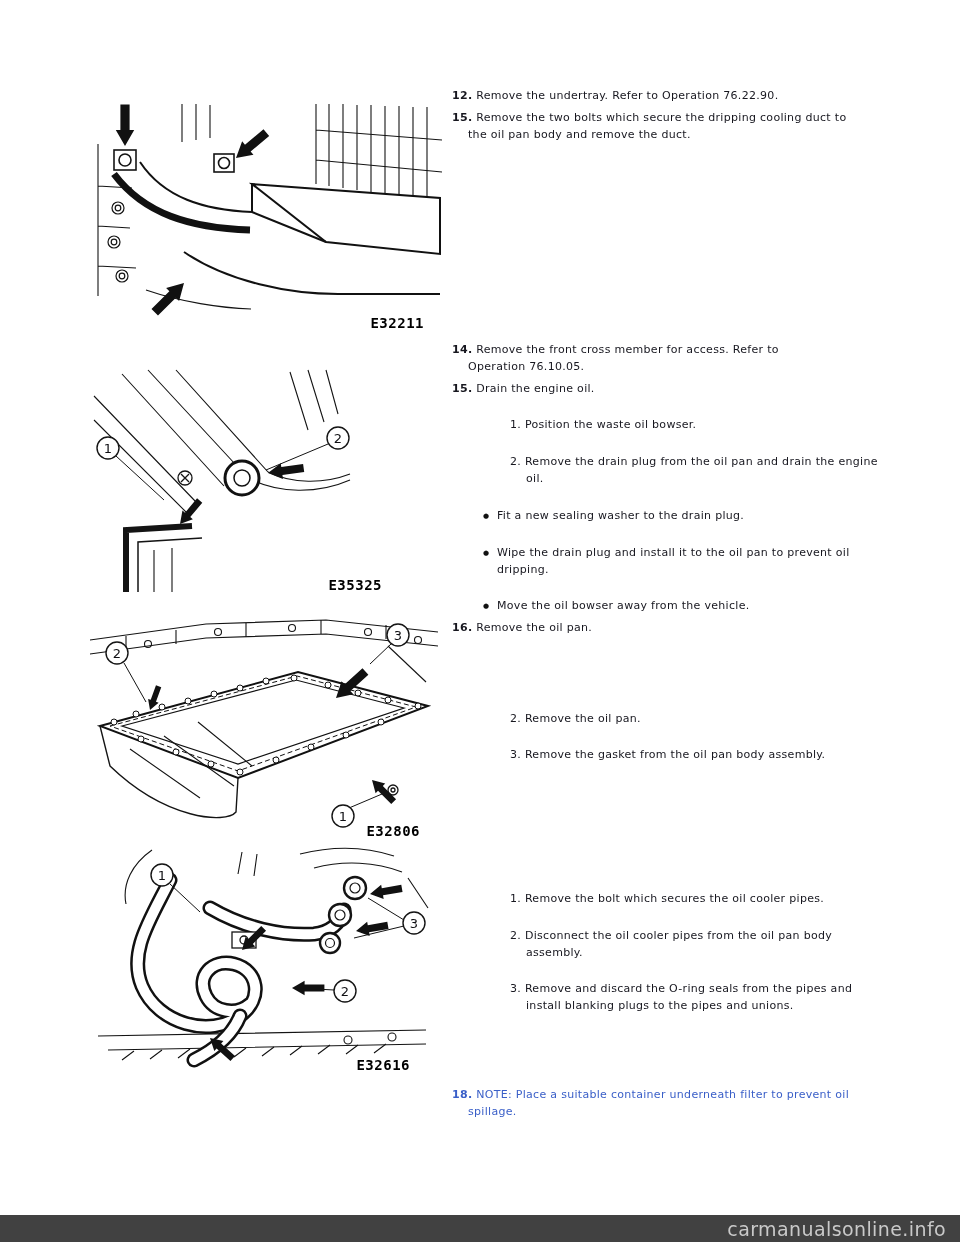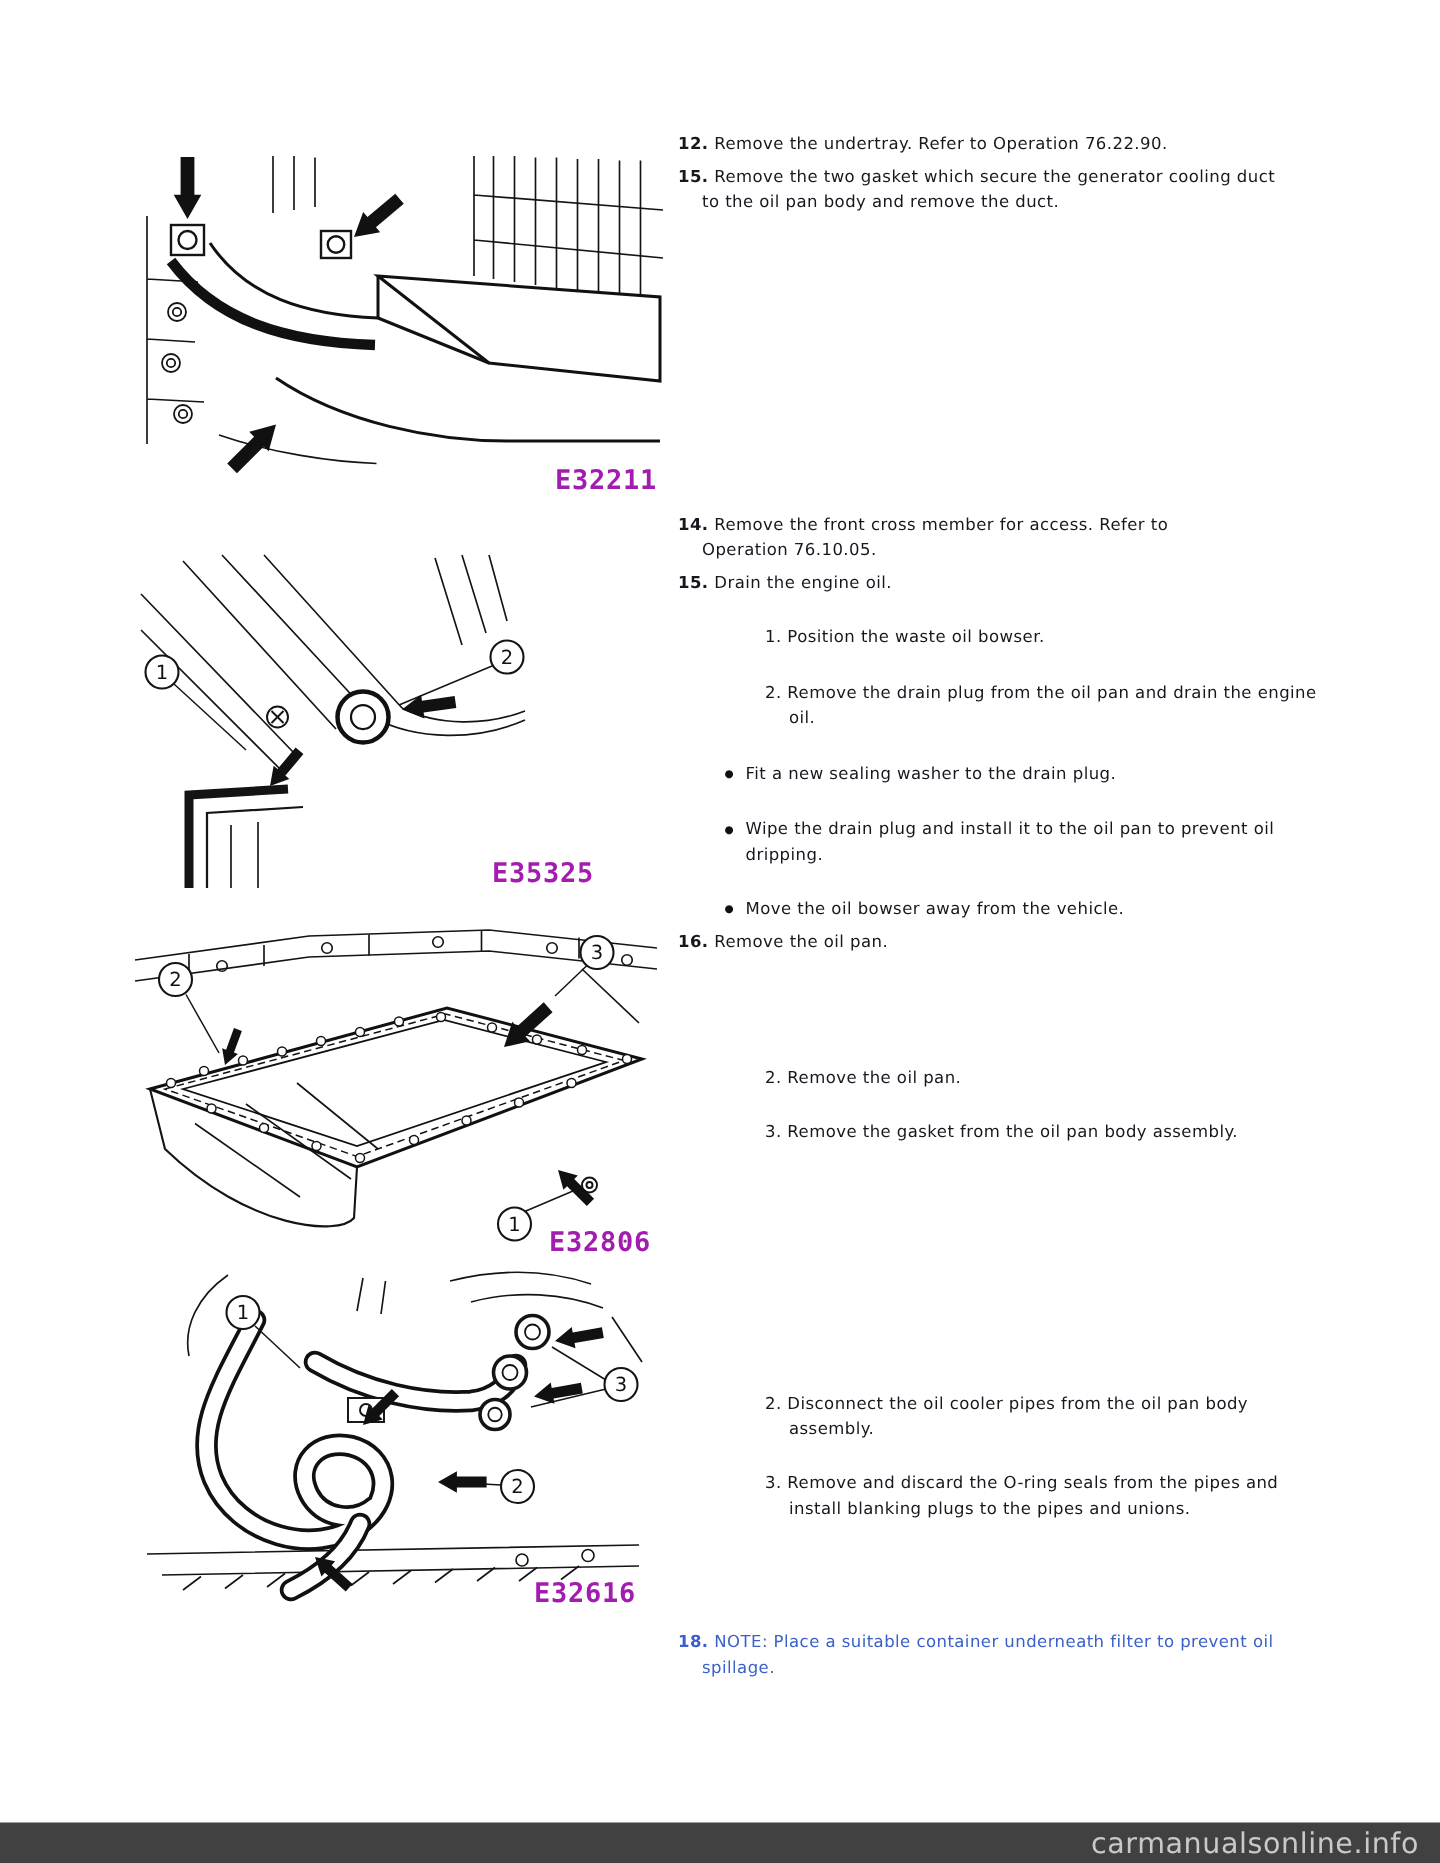--- a/index.html
+++ b/index.html
@@ -17,23 +17,23 @@
   .step   { padding-left:16px; text-indent:-16px; }
   .step .n { font-weight:bold; }
   .sub    { padding-left:16px; text-indent:-16px; }
   .bullet { display:flex; }
   .bullet .dot { flex:0 0 14px; width:14px; font-size:7px; line-height:16.5px; color:#111; }
   .note, .note .n, .note .t { color: var(--note-blue, #3a5fc8); }
 
   .figure { position:absolute; margin:0; }
   .figure svg { position:absolute; inset:0; width:100%; height:100%; }
   .figcode {
-    position:absolute; right:8px; bottom:5px;
+    position:absolute; right:22px; bottom:5px;
     font-family:"DejaVu Sans Mono", "Liberation Mono", monospace;
-    font-size:18px; font-weight:bold; letter-spacing:0.5px; color:#a21caf;
+    font-size:14px; font-weight:bold; letter-spacing:0.5px; color:#000000;
   }
   .co  { fill:#ffffff; stroke:#141414; stroke-width:1.4; }
   .cot { font-family:"DejaVu Sans", sans-serif; font-size:13px; text-anchor:middle; fill:#101014; }
   .ink { stroke:#141414; fill:none; }
 
   .footer {
     position:absolute; left:0; right:0; bottom:0; height:27px;
     background: var(--footer-bar, #414141);
     display:flex; align-items:center; justify-content:flex-end;
     padding-right:14px;
@@ -261,21 +261,21 @@
     <div class="figcode">E32616</div>
   </figure>
 
   <div class="tblock step" style="left:452px; top:88px; width:420px;">
     <span class="n">12.</span>
     <span class="t">Remove the undertray. Refer to Operation 76.22.90.</span>
   </div>
 
   <div class="tblock step" style="left:452px; top:110px; width:402px;">
     <span class="n">15.</span>
-    <span class="t">Remove the two gasket which secure the generator cooling duct to the oil pan body and remove the duct.</span>
+    <span class="t">Remove the two bolts which secure the dripping cooling duct to the oil pan body and remove the duct.</span>
   </div>
 
   <div class="tblock step" style="left:452px; top:342px; width:368px;">
     <span class="n">14.</span>
     <span class="t">Remove the front cross member for access. Refer to Operation 76.10.05.</span>
   </div>
 
   <div class="tblock step" style="left:452px; top:381px; width:320px;">
     <span class="n">15.</span>
     <span class="t">Drain the engine oil.</span>
@@ -316,20 +316,24 @@
     <span class="n">2.</span>
     <span class="t">Remove the oil pan.</span>
   </div>
 
   <div class="tblock sub" style="left:510px; top:747px; width:380px;">
     <span class="n">3.</span>
     <span class="t">Remove the gasket from the oil pan body assembly.</span>
   </div>
 
 
+  <div class="tblock sub" style="left:510px; top:891px; width:380px;">
+    <span class="n">1.</span>
+    <span class="t">Remove the bolt which secures the oil cooler pipes.</span>
+  </div>
 
   <div class="tblock sub" style="left:510px; top:928px; width:378px;">
     <span class="n">2.</span>
     <span class="t">Disconnect the oil cooler pipes from the oil pan body assembly.</span>
   </div>
 
   <div class="tblock sub" style="left:510px; top:981px; width:366px;">
     <span class="n">3.</span>
     <span class="t">Remove and discard the O-ring seals from the pipes and install blanking plugs to the pipes and unions.</span>
   </div>

